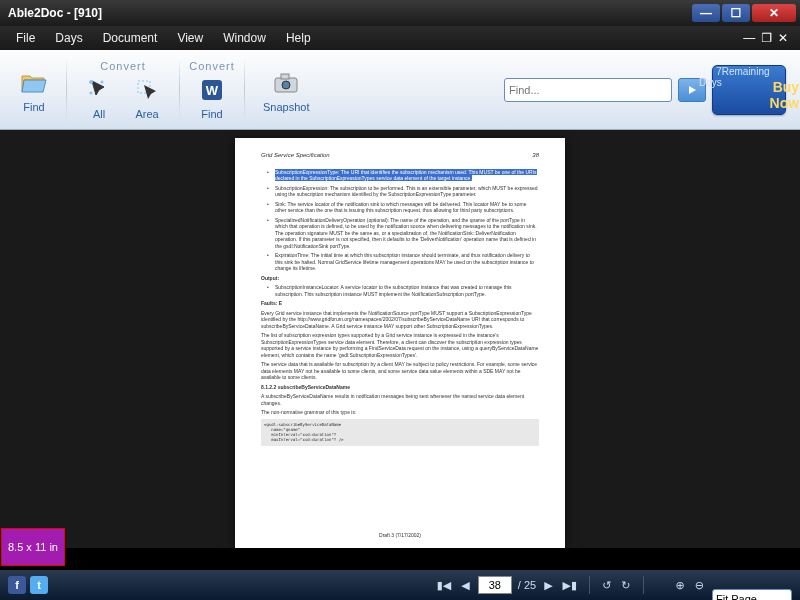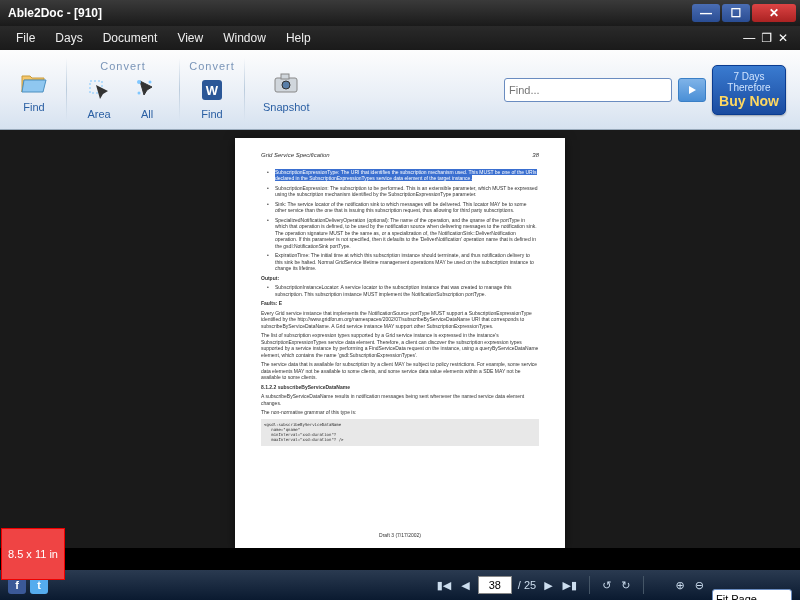--- a/index.html
+++ b/index.html
@@ -26,37 +26,37 @@
 .ribbon-sep { width: 1px; background: linear-gradient(transparent, #bcd, transparent); margin: 6px 4px; }
 .group-head { font-size: 11px; color: #7a95b8; padding: 2px 0 0 0; text-align: center; letter-spacing: 1px; }
 .group-body { display: flex; }
 .ribbon-btn { display: flex; flex-direction: column; align-items: center; padding: 4px 10px 2px; cursor: pointer; }
 .ribbon-icon { width: 28px; height: 28px; display: flex; align-items: center; justify-content: center; }
 .ribbon-label { font-size: 11px; color: #2a5fa3; margin-top: 4px; }
 
 .find-wrap { margin-left: auto; display: flex; align-items: center; gap: 6px; padding-right: 4px; }
 .find-select { width: 168px; height: 24px; border: 1px solid #6a8cc0; border-radius: 3px; font-size: 11px; color: #777; padding: 2px 4px; background: #fff; }
 .find-go { width: 28px; height: 24px; background: linear-gradient(#7fb3e8, #4a8fd6); border: 1px solid #3a7fc6; border-radius: 3px; color: #fff; display: flex; align-items: center; justify-content: center; cursor: pointer; }
-.buy-btn { width: 74px; height: 50px; background: linear-gradient(#3a7bd0, #1a4ba0); border: 1px solid #0a3b90; border-radius: 5px; color: #ffd860; font-size: 11px; text-align: center; display: flex; flex-direction: column; justify-content: center; cursor: pointer; box-shadow: 0 1px 2px rgba(0,0,0,.3); }
+.buy-btn { width: 74px; height: 50px; background: linear-gradient(#3a7bd0, #1a4ba0); border: 1px solid #0a3b90; border-radius: 5px; color: #ffd860; font-size: 11px; text-align: right; display: flex; justify-content: center; cursor: pointer; box-shadow: 0 1px 2px rgba(0,0,0,.3); }
 .buy-top { font-size: 10px; color: #cfe4ff; line-height: 11px; }
-.buy-bot { font-size: 14px; font-weight: bold; color: #ffd860; }
+.buy-bot { font-size: 14px; font-weight: bold; color: #ffd860; margin-top: 13px; }
 
 
 .doc-area { position: absolute; top: 130px; bottom: 52px; left: 0; right: 0; background: #1a1a1a; display: flex; justify-content: center; padding-top: 8px; overflow: hidden; }
 .page { width: 330px; height: 410px; background: #fff; box-shadow: 0 2px 10px rgba(0,0,0,.6); padding: 14px 26px; font-size: 5px; color: #333; line-height: 1.3; font-family: 'Times New Roman', serif; position: relative; }
 .page-head { display: flex; justify-content: space-between; font-style: italic; font-size: 6px; padding-bottom: 6px; }
 .page-body p { margin: 3px 0; }
 .page-body .bullet { padding-left: 14px; position: relative; }
 .page-body .bullet::before { content: "•"; position: absolute; left: 6px; }
 .hl { background: #3a6fd0; color: #fff; }
 .page-foot { position: absolute; bottom: 10px; left: 0; right: 0; text-align: center; font-size: 5px; }
 .codebox { background: #e8e8e8; padding: 3px; font-family: monospace; font-size: 4px; margin-top: 3px; white-space: pre; }
 
 
-.dim-box { position: absolute; left: 1px; top: 528px; background: #ef4444; color: #fff; font-size: 11px; padding: 19px 6px; border: 1px solid #e00; z-index: 5; }
+.dim-box { position: absolute; left: 1px; top: 528px; background: #a21caf; color: #fff; font-size: 11px; padding: 12px 6px; border: 1px solid #e00; z-index: 5; }
 
 
 .bottom-bar { position: absolute; bottom: 0; left: 0; right: 0; height: 30px; background: linear-gradient(#2a3a50, #0a1a30); display: flex; align-items: center; padding: 0 8px; }
 .social { display: flex; gap: 4px; }
 .social-btn { width: 18px; height: 18px; border-radius: 3px; display: flex; align-items: center; justify-content: center; font-size: 11px; font-weight: bold; color: #fff; cursor: pointer; }
 .fb { background: #3b5998; }
 .tw { background: #55acee; }
 .nav-mid { margin-left: auto; display: flex; align-items: center; gap: 6px; color: #cde; font-size: 11px; }
 .nav-btn { cursor: pointer; color: #cde; padding: 0 2px; }
 .page-input { width: 34px; height: 18px; background: #fff; border: 1px solid #888; font-size: 11px; text-align: center; }
@@ -104,36 +104,36 @@
       </div>
     </div>
   </div>
   <div class="ribbon-sep"></div>
   <div class="ribbon-group">
     <div class="group-head">Convert</div>
     <div class="group-body">
       <div class="ribbon-btn">
         <div class="ribbon-icon">
           <svg width="22" height="22" viewBox="0 0 22 22">
-              <rect x="2" y="2" width="12" height="12" fill="none" stroke="#7fc7ff" stroke-dasharray="2 2"></rect>
-              <path d="M8 6l4 14 3-5 5-3L8 6z" fill="#333"></path>
-            </svg>
-        </div>
-        <span class="ribbon-label">Area</span>
-      </div>
-      <div class="ribbon-btn">
-        <div class="ribbon-icon">
-          <svg width="22" height="22" viewBox="0 0 22 22">
               <path d="M4 2l4 14 3-5 5-3L4 2z" fill="#333" stroke="#333"></path>
               <circle cx="3" cy="3" r="2" fill="#7fc7ff"></circle>
               <circle cx="14" cy="3" r="1.5" fill="#7fc7ff"></circle>
               <circle cx="3" cy="14" r="1.5" fill="#7fc7ff"></circle>
             </svg>
         </div>
         <span class="ribbon-label">All</span>
+      </div>
+      <div class="ribbon-btn">
+        <div class="ribbon-icon">
+          <svg width="22" height="22" viewBox="0 0 22 22">
+              <rect x="2" y="2" width="12" height="12" fill="none" stroke="#7fc7ff" stroke-dasharray="2 2"></rect>
+              <path d="M8 6l4 14 3-5 5-3L8 6z" fill="#333"></path>
+            </svg>
+        </div>
+        <span class="ribbon-label">Area</span>
       </div>
     </div>
   </div>
   <div class="ribbon-sep"></div>
   <div class="ribbon-group">
     <div class="group-head">Convert</div>
     <div class="group-body">
       <div class="ribbon-btn">
         <div class="ribbon-icon">
           <svg width="24" height="24" viewBox="0 0 24 24">
@@ -163,21 +163,21 @@
 
   <div class="find-wrap">
     <input class="find-select" placeholder="Find..." style="">
     <div class="find-go">
       <svg width="10" height="10" viewBox="0 0 10 10">
           <path d="M2 1l7 4-7 4z" fill="#fff"></path>
         </svg>
     </div>
     <div class="buy-btn">
       <div class="buy-top">7 Days</div>
-      <div class="buy-top">Therefore</div>
+      <div class="buy-top">Remaining</div>
       <div class="buy-bot">Buy Now</div>
     </div>
   </div>
 </div>
 
 <div class="doc-area">
   <div class="page">
     <div class="page-head">
       <span>Grid Service Specification</span>
       <span>38</span>

